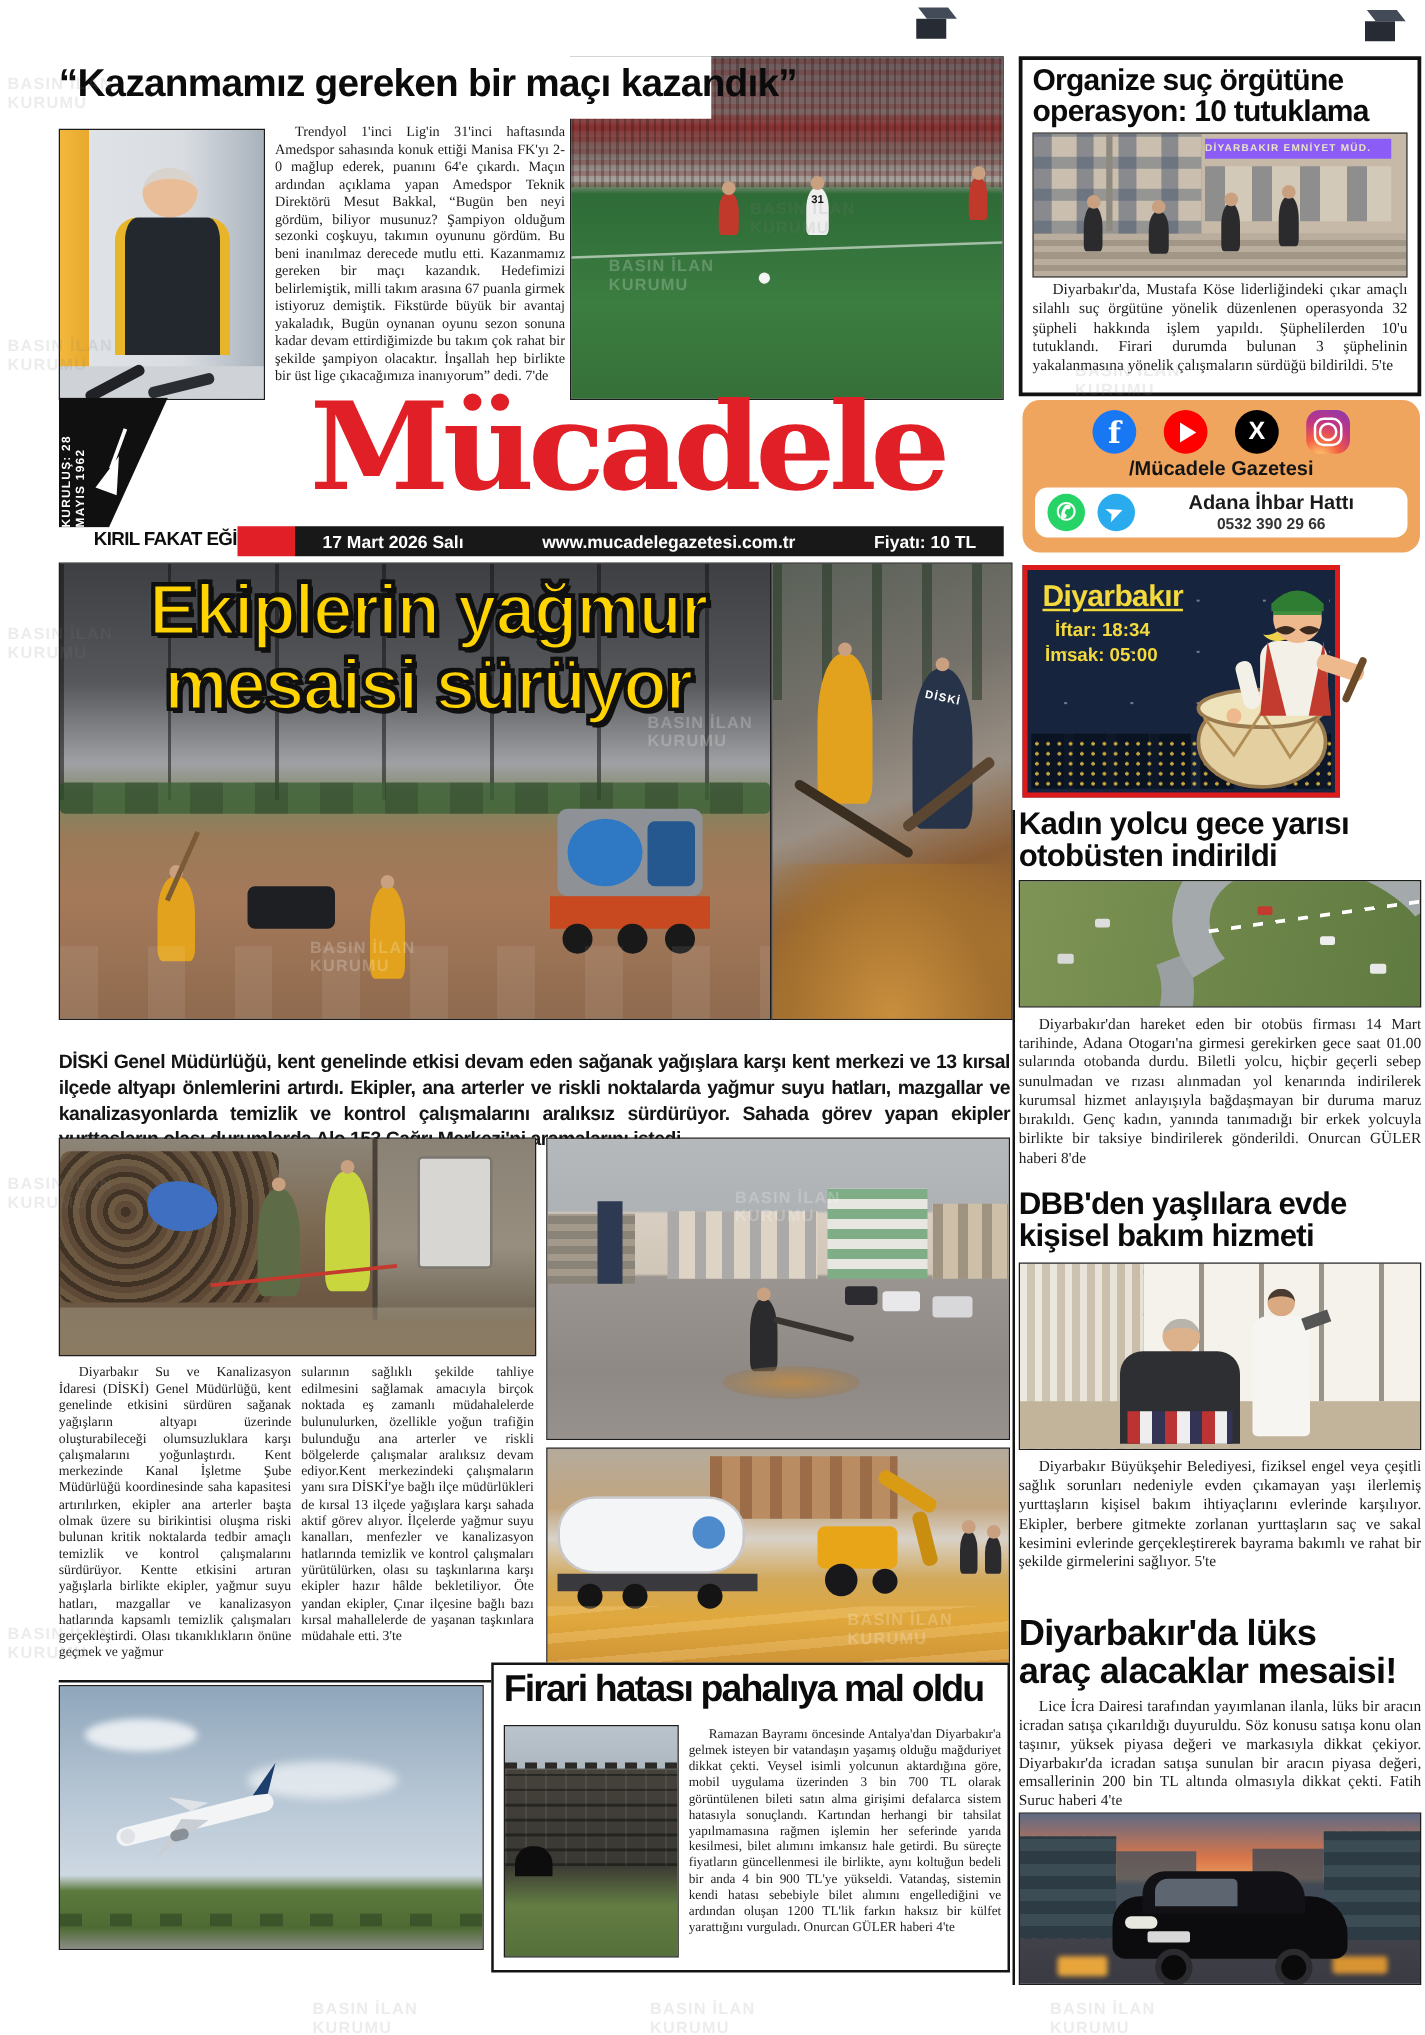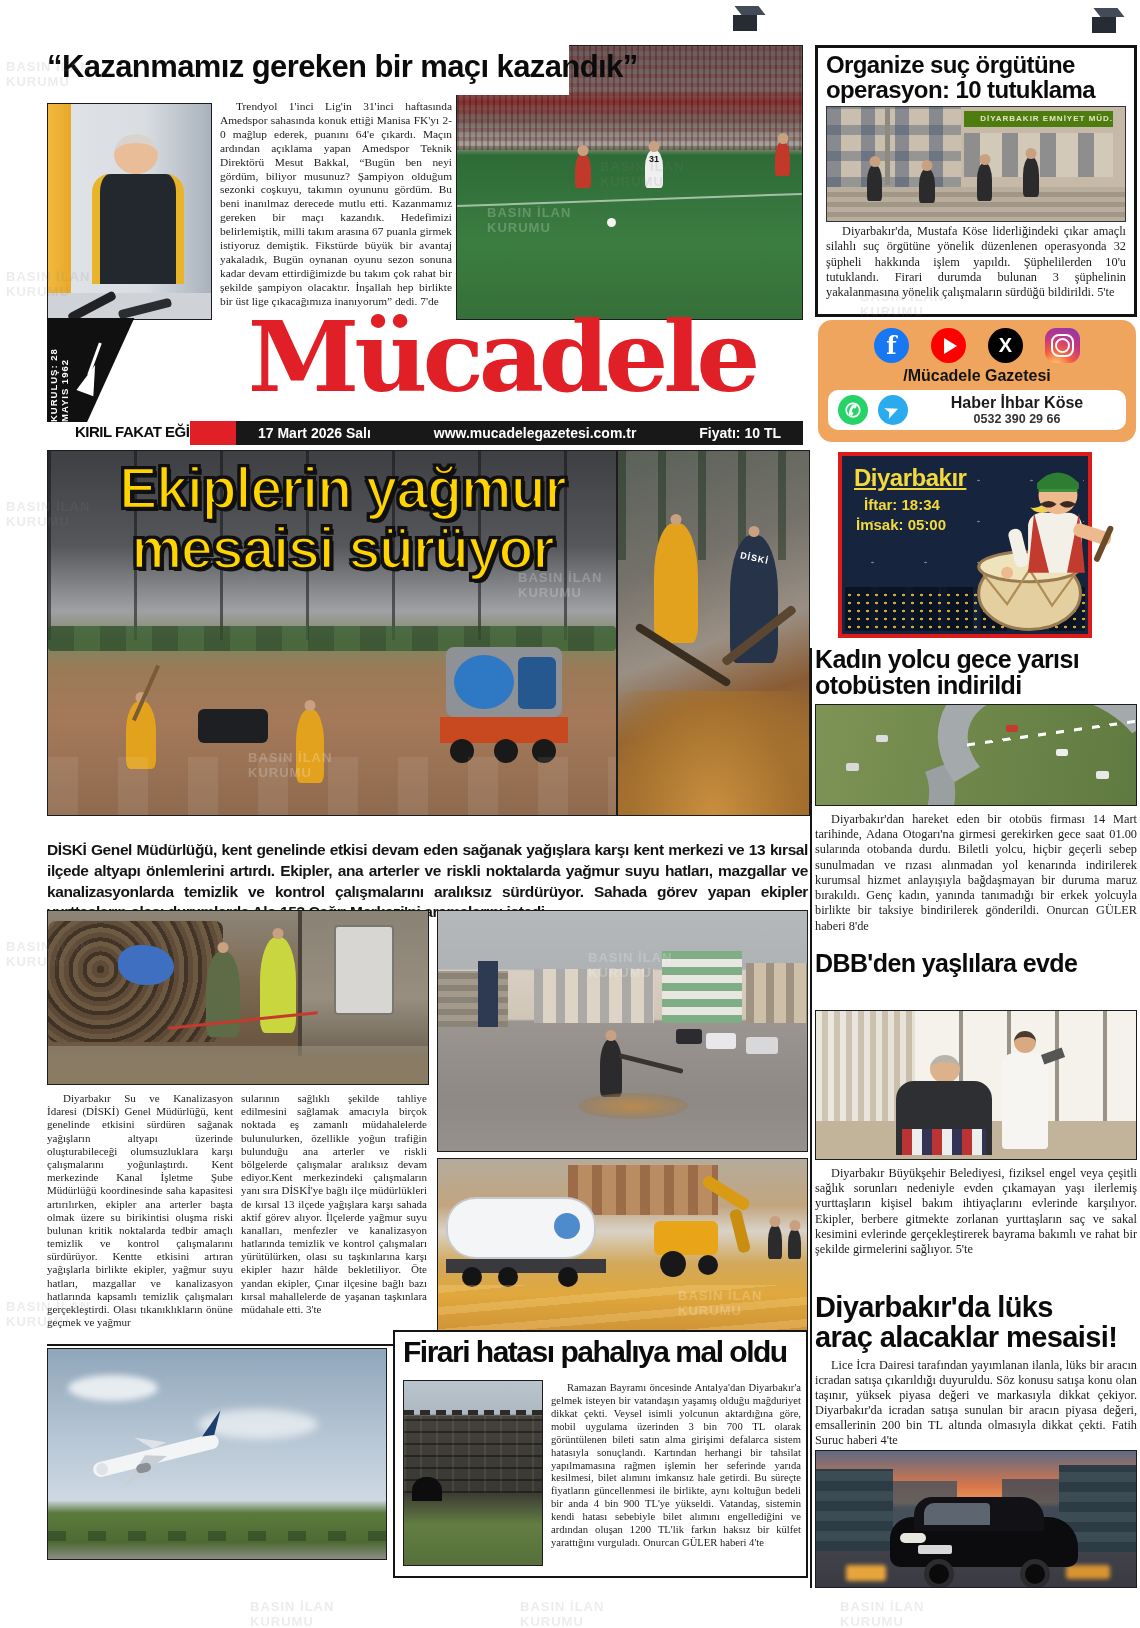--- a/index.html
+++ b/index.html
@@ -82,22 +82,22 @@
   </div>
   <div class="serif indent" style="left:220px;top:100px;width:232px;height:222px;position:absolute;font-size:11.4px;line-height:1.22;overflow:hidden">Trendyol 1'inci Lig'in 31'inci haftasında Amedspor sahasında konuk ettiği  Manisa FK'yı 2-0 mağlup ederek, puanını 64'e çıkardı. Maçın ardından açıklama yapan  Amedspor Teknik Direktörü Mesut Bakkal, “Bugün ben neyi gördüm, biliyor musunuz? Şampiyon olduğum sezonki coşkuyu, takımın oyununu gördüm. Bu beni inanılmaz derecede mutlu etti.  Kazanmamız gereken bir maçı kazandık. Hedefimizi belirlemiştik, milli takım arasına 67 puanla girmek istiyoruz demiştik. Fikstürde büyük bir avantaj yakaladık, Bugün oynanan oyunu sezon sonuna kadar devam ettirdiğimizde bu takım çok rahat bir şekilde şampiyon olacaktır. İnşallah hep birlikte bir üst lige çıkacağımıza inanıyorum” dedi.  7'de</div>
 
   <div class="abs" style="left:815px;top:45px;width:322px;height:272px;border:3px solid #121212;background:#fff;padding:5px 8px">
     <div class="hl center" style="font-size:24px">Organize suç örgütüne</div>
     <div class="hl center" style="font-size:24px">operasyon: 10 tutuklama</div>
     <div class="photo" style="position:relative;left:0;top:3px;width:100%;height:116px;background:#c6b9a8;border:1px solid #333">
       <div class="shp" style="left:0;top:0;width:45%;height:70%;
            background:repeating-linear-gradient(90deg,rgba(70,85,110,.5) 0 14px,transparent 14px 34px),
                       repeating-linear-gradient(0deg,rgba(70,85,110,.4) 0 10px,transparent 10px 26px),#cabfae"></div>
-      <div class="shp" style="left:46%;top:4px;width:50%;height:16px;background:#4d7c0f;color:#e8e2c8;
-                  font:bold 8px 'Liberation Sans',sans-serif;text-align:right;line-height:16px;letter-spacing:1px">DİYARBAKIR  EMNİYET MÜD.</div>
+      <div class="shp" style="left:46%;top:4px;width:50%;height:16px;background:#8b5cf6;color:#e8e2c8;
+                  font:bold 8px 'Liberation Sans',sans-serif;text-align:left;line-height:16px;letter-spacing:1px">DİYARBAKIR  EMNİYET MÜD.</div>
       <div class="shp" style="left:46%;top:26px;width:50%;height:44px;
            background:repeating-linear-gradient(90deg,rgba(60,70,90,.45) 0 16px,transparent 16px 38px),#d3c9b8"></div>
       <div class="shp" style="left:0;bottom:0;width:100%;height:30%;
            background:repeating-linear-gradient(180deg,#b9ae9d 0 5px,#a29786 5px 10px)"></div>
       <div class="wfig dark" style="left:40px;top:58px;width:15px;height:36px"></div>
       <div class="wfig dark" style="left:92px;top:62px;width:16px;height:34px"></div>
       <div class="wfig dark" style="left:150px;top:56px;width:15px;height:38px"></div>
       <div class="wfig dark" style="left:196px;top:50px;width:16px;height:40px"></div>
       <div class="shp" style="left:58px;top:0;width:5px;height:78px;background:#8f8a80"></div>
     </div>
@@ -141,21 +141,21 @@
     </div>
     <div style="text-align:center;font:bold 16px 'Liberation Sans',sans-serif;color:#141414;margin-top:4px">/Mücadele Gazetesi</div>
     <div style="margin-top:5px;background:#fff;border-radius:10px;height:40px;display:flex;align-items:center;gap:10px;padding:0 10px">
       <div class="circ wa" style="width:30px;height:30px">
           <span>✆</span>
         </div>
       <div class="circ tg" style="width:30px;height:30px">
           <span>➤</span>
         </div>
       <div style="flex:1;text-align:center">
-        <div style="font:bold 16px 'Liberation Sans',sans-serif;color:#1b1b1b">Haber İhbar Köse</div>
+        <div style="font:bold 16px 'Liberation Sans',sans-serif;color:#1b1b1b">Adana İhbar Hattı</div>
         <div style="font:bold 12.5px 'Liberation Sans',sans-serif;color:#333">0532 390 29 66</div>
       </div>
     </div>
   </div>
 
   <div class="photo" style="left:47px;top:450px;width:570px;height:366px;
               background:linear-gradient(180deg,#3d3f42 0%,#55575a 26%,#9fa1a4 44%,#7d8660 52%,#9b7a58 60%,#a4795a 74%,#8f6a4e 100%)">
     <div class="shp" style="left:0;top:0;right:0;height:52%;
          background:repeating-linear-gradient(90deg,rgba(20,20,20,.55) 0 3px,transparent 3px 86px)"></div>
     <div class="shp" style="left:0;top:48%;right:0;height:7%;
@@ -192,21 +192,21 @@
          background:radial-gradient(ellipse at 50% 100%,#c98f3e 0%,#a5712f 60%,rgba(0,0,0,0) 100%)"></div>
   </div>
   <div class="abs" style="left:55px;top:458px;width:575px;text-align:center;z-index:5;
               font:bold 57px 'Liberation Sans',sans-serif;letter-spacing:-1px;line-height:1.06;
               color:var(--headline-yellow,#ffd400);-webkit-text-stroke:2.6px #101010;
               text-shadow:3px 3px 0 #101010,-2px 2px 0 #101010,2px -2px 0 #101010,-2px -2px 0 #101010">
     <div>Ekiplerin yağmur</div>
     <div>mesaisi sürüyor</div>
   </div>
 
-  <div class="abs" style="left:838px;top:452px;width:254px;height:186px;background:var(--iftar-navy,#16243e);
+  <div class="abs" style="left:818px;top:452px;width:254px;height:186px;background:var(--iftar-navy,#16243e);
               border:4px solid var(--iftar-border-red,#dd1b1b)">
     <div class="stars"></div>
     <div class="skyline"></div>
     <div class="windows"></div>
     <div class="moon" style="right:40px;top:22px"></div>
     <div style="position:absolute;left:12px;top:8px;font:bold 24px 'Liberation Sans',sans-serif;
                 color:#f3d93c;text-decoration:underline;letter-spacing:-.5px">Diyarbakır</div>
     <div style="position:absolute;left:22px;top:40px;font:bold 15px 'Liberation Sans',sans-serif;color:#f3d93c">İftar: 18:34</div>
     <div style="position:absolute;left:14px;top:60px;font:bold 15px 'Liberation Sans',sans-serif;color:#f3d93c">İmsak: 05:00</div>
     <svg style="position:absolute;left:120px;top:6px" width="180" height="172" viewBox="0 0 120 115">
@@ -305,20 +305,21 @@
     <div class="wfig dark" style="left:330px;top:66px;width:14px;height:34px"></div>
     <div class="wfig dark" style="left:350px;top:70px;width:13px;height:30px"></div>
     <div class="shp" style="left:0;bottom:0;width:100%;height:30%;
          background:repeating-linear-gradient(175deg,rgba(255,220,150,.25) 0 8px,transparent 8px 22px)"></div>
     <div class="wm light" style="left:240px;top:130px">BASIN İLAN KURUMU</div>
   </div>
   <div class="rule" style="left:47px;top:1344px;width:761px;height:2px"></div>
 
   <div class="abs hl center" style="left:815px;top:950px;width:322px;font-size:25px">
     <div>DBB'den yaşlılara evde</div>
+    <div>kişisel bakım hizmeti</div>
   </div>
   <div class="photo" style="left:815px;top:1010px;width:322px;height:150px;
               background:linear-gradient(90deg,#d9d2c2 0%,#cfc3ae 30%,#e6e2d4 30%,#e6e2d4 100%)">
     <div class="shp" style="left:0;top:0;width:30%;height:100%;
          background:repeating-linear-gradient(90deg,rgba(255,255,255,.5) 0 6px,rgba(190,180,160,.4) 6px 12px)"></div>
     <div class="shp" style="left:31%;top:0;width:69%;height:74%;
          background:repeating-linear-gradient(90deg,#f4f2ea 0 44px,#9a9488 44px 48px),
                     repeating-linear-gradient(0deg,rgba(154,148,136,.9) 0 3px,transparent 3px 34px)"></div>
     <div class="shp" style="left:0;bottom:0;width:100%;height:26%;background:#c2b49a"></div>
     <div class="shp" style="left:182px;top:20px;width:54px;height:122px">

